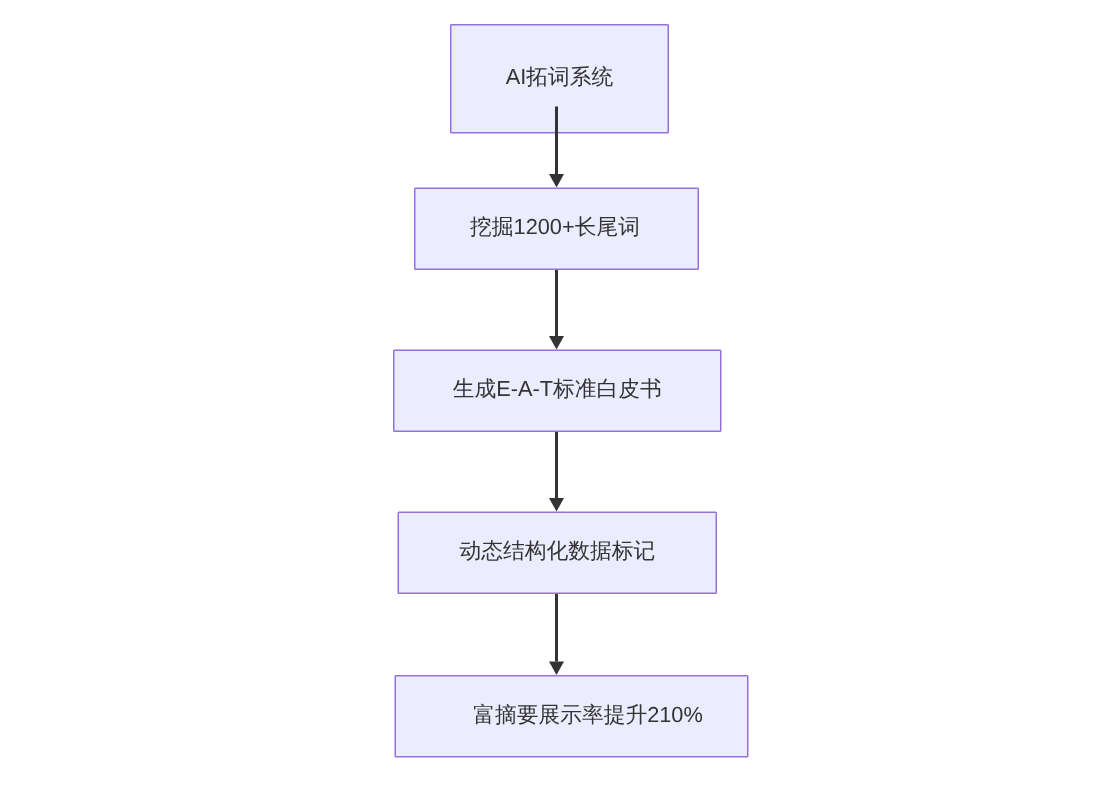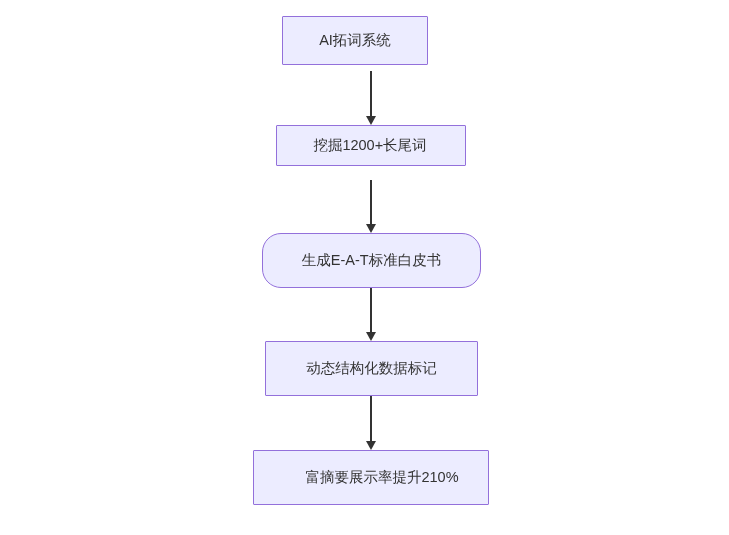--- a/index.html
+++ b/index.html
@@ -26,25 +26,25 @@
     justify-content: center;
     color: #333333;
     font-size: 14.5px;
     line-height: 1.2;
     white-space: nowrap;
     padding: 0 14px;
   }
   .flow-node span {
     display: inline-block;
   }
-  .node-a { left: 282px; top: 16px;  width: 146px; height: 49px; }
-  .node-b { left: 276px; top: 125px; width: 190px; height: 41px; padding-left: 12px; }
-  .node-c { left: 262px; top: 233px; width: 219px; height: 55px; border-radius: 19px; }
+  .node-a { left: 300px; top: 16px;  width: 146px; height: 73px; }
+  .node-b { left: 276px; top: 125px; width: 190px; height: 55px; padding-left: 12px; }
+  .node-c { left: 262px; top: 233px; width: 219px; height: 55px; }
   .node-d { left: 265px; top: 341px; width: 213px; height: 55px; align-items: center; }
-  .node-e { left: 253px; top: 450px; width: 236px; height: 55px; padding-left: 36px; }
+  .node-e { left: 263px; top: 450px; width: 236px; height: 55px; padding-left: 36px; }
 
   .edge {
     position: absolute;
     left: 370px;
     width: 2px;
   }
   .edge .shaft {
     position: absolute;
     left: 0;
     top: 0;

